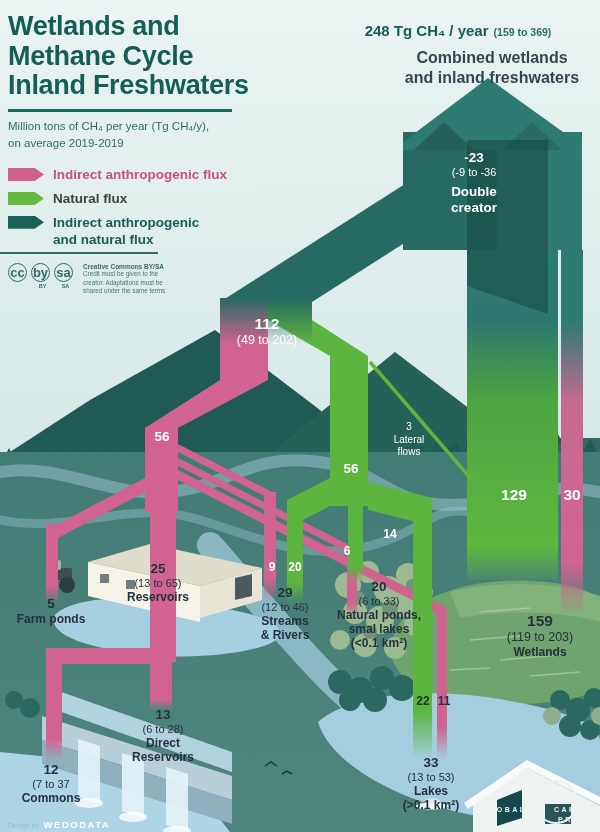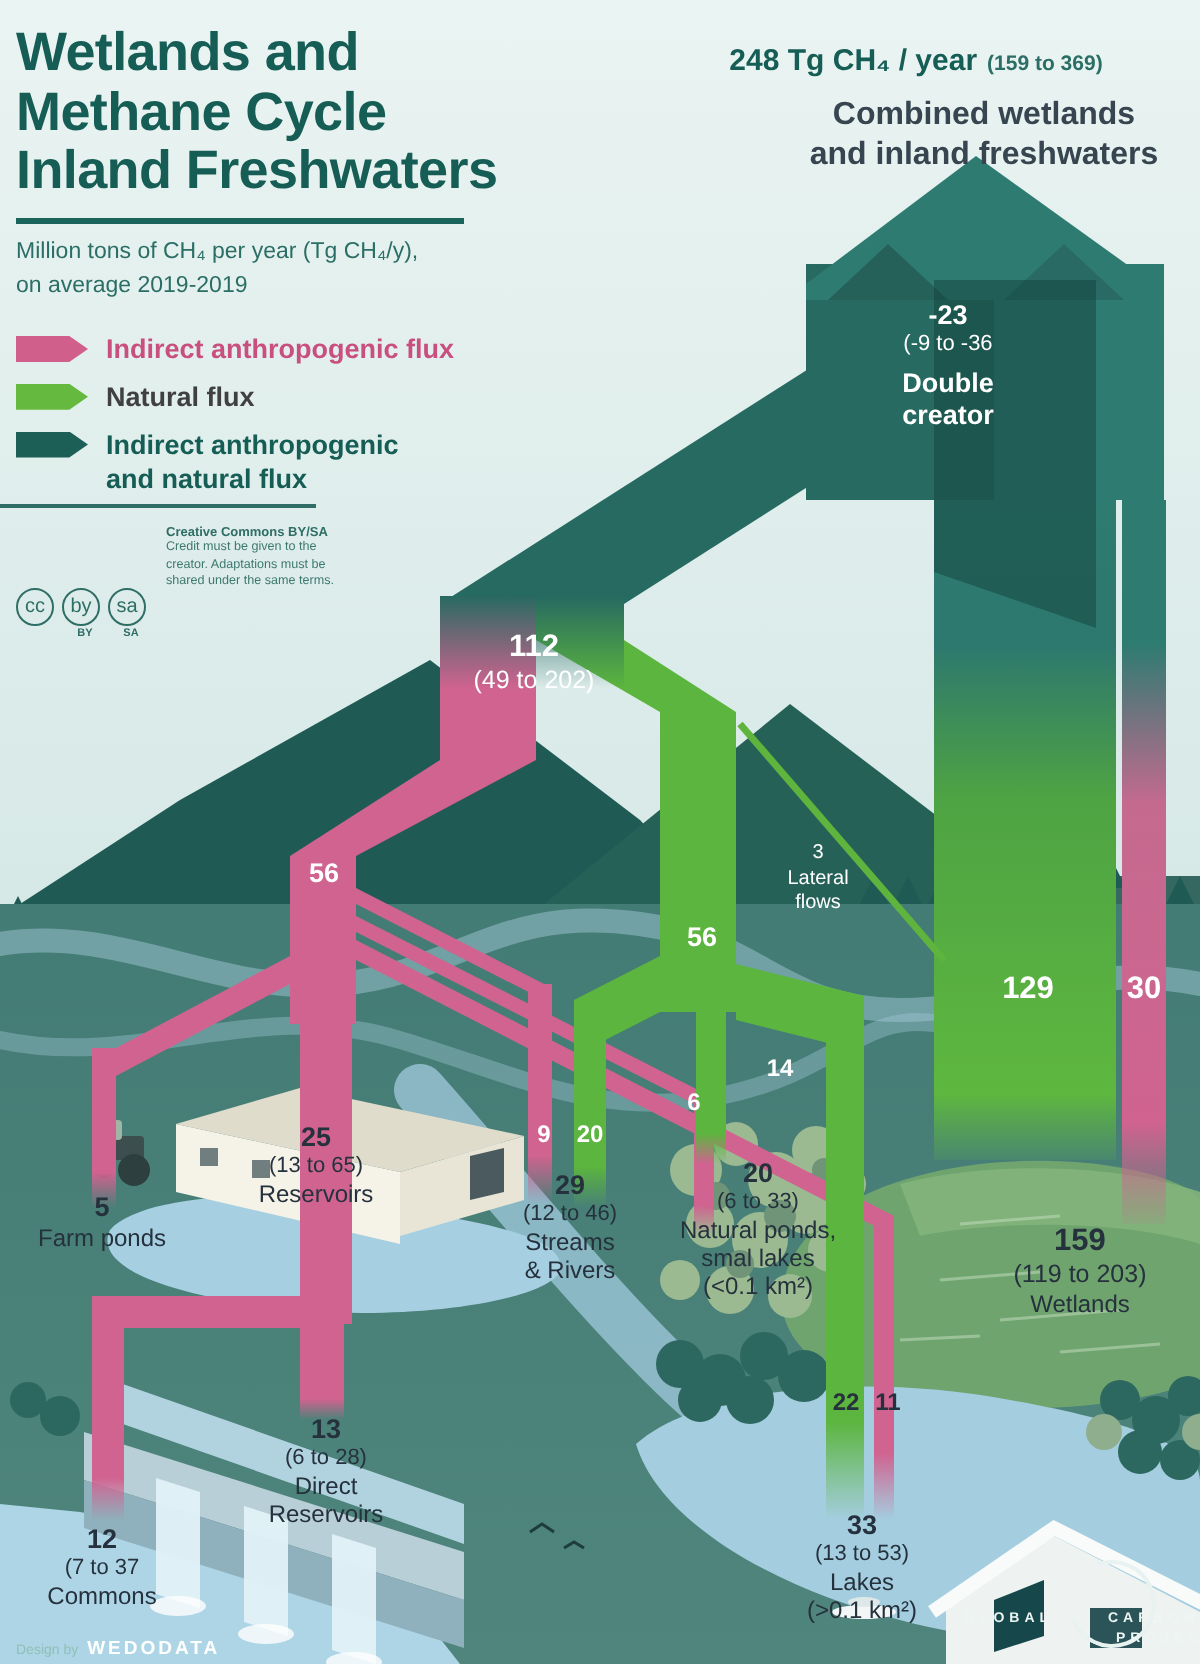--- a/index.html
+++ b/index.html
@@ -19,22 +19,22 @@
   #legend{position:absolute;left:8px;top:167px;z-index:3;}
   .leg-row{display:flex;align-items:flex-start;margin-bottom:7px;}
   .chip{width:36px;height:13px;margin-right:9px;flex:none;margin-top:1px;
         clip-path:polygon(0 0,74% 0,100% 50%,74% 100%,0 100%);}
   .leg-label{font-size:13.5px;font-weight:bold;line-height:1.25;}
 
   
   #divider{position:absolute;left:0;top:252px;width:158px;height:2px;background:#2f6e66;z-index:3;}
   #license{position:absolute;left:8px;top:263px;z-index:3;display:flex;}
   .cc-badge{width:17px;height:17px;border:1.6px solid #2f6e66;border-radius:50%;
-            color:#2f6e66;font-size:10px;font-weight:normal;display:flex;align-items:center;
-            justify-content:center;margin-right:4px;margin-top:31px;}
+            color:#2f6e66;font-size:13px;font-weight:bold;display:flex;align-items:center;
+            justify-content:center;margin-right:4px;}
   .cc-sub{font-size:5.5px;color:#2f6e66;font-weight:bold;text-align:center;margin-top:1px;}
   .cc-col{display:flex;flex-direction:column;align-items:center;}
   #license-text{margin-left:6px;}
   #license-heading{font-size:6.5px;font-weight:bold;color:#2f6e66;}
   .license-line{font-size:6.3px;color:#3e7970;line-height:1.35;}
 
   
   #top-total-value{position:absolute;left:458px;top:22px;transform:translateX(-50%);
     white-space:nowrap;z-index:3;text-align:center;}
   #top-total-value .big{font-size:15px;font-weight:bold;color:#155d55;}
@@ -45,21 +45,21 @@
 
   
   .fl{position:absolute;transform:translateX(-50%);text-align:center;line-height:1.18;z-index:4;}
   .fl.light{color:#ffffff;}
   .fl.dark{color:#25313c;}
   .ln-v{font-size:13.5px;font-weight:bold;}
   .ln-vg{font-size:13.5px;font-weight:bold;margin-top:5px;}
   .ln-V{font-size:15.5px;font-weight:bold;}
   .ln-r{font-size:11px;white-space:nowrap;}
   .ln-r13{font-size:12.5px;white-space:nowrap;}
-  .ln-n{font-size:12px;font-weight:normal;white-space:nowrap;}
+  .ln-n{font-size:12px;font-weight:bold;white-space:nowrap;}
   .ln-m{font-size:12px;font-weight:bold;}
   .ln-s{font-size:10px;line-height:1.25;}
 
   
   #design-credit{position:absolute;left:8px;top:814px;z-index:4;white-space:nowrap;}
   #design-prefix{font-size:7px;color:#8fc0b8;}
   #design-brand{font-size:9.5px;color:#ffffff;font-weight:bold;letter-spacing:1.5px;}
   #gcp-logo{position:absolute;left:498px;top:780px;width:100px;height:48px;z-index:4;}
   #gcp-circle{position:absolute;left:36px;top:0px;width:40px;height:40px;border:2px solid #e8f2f0;
      border-radius:50%;border-left-color:transparent;transform:rotate(25deg);}

